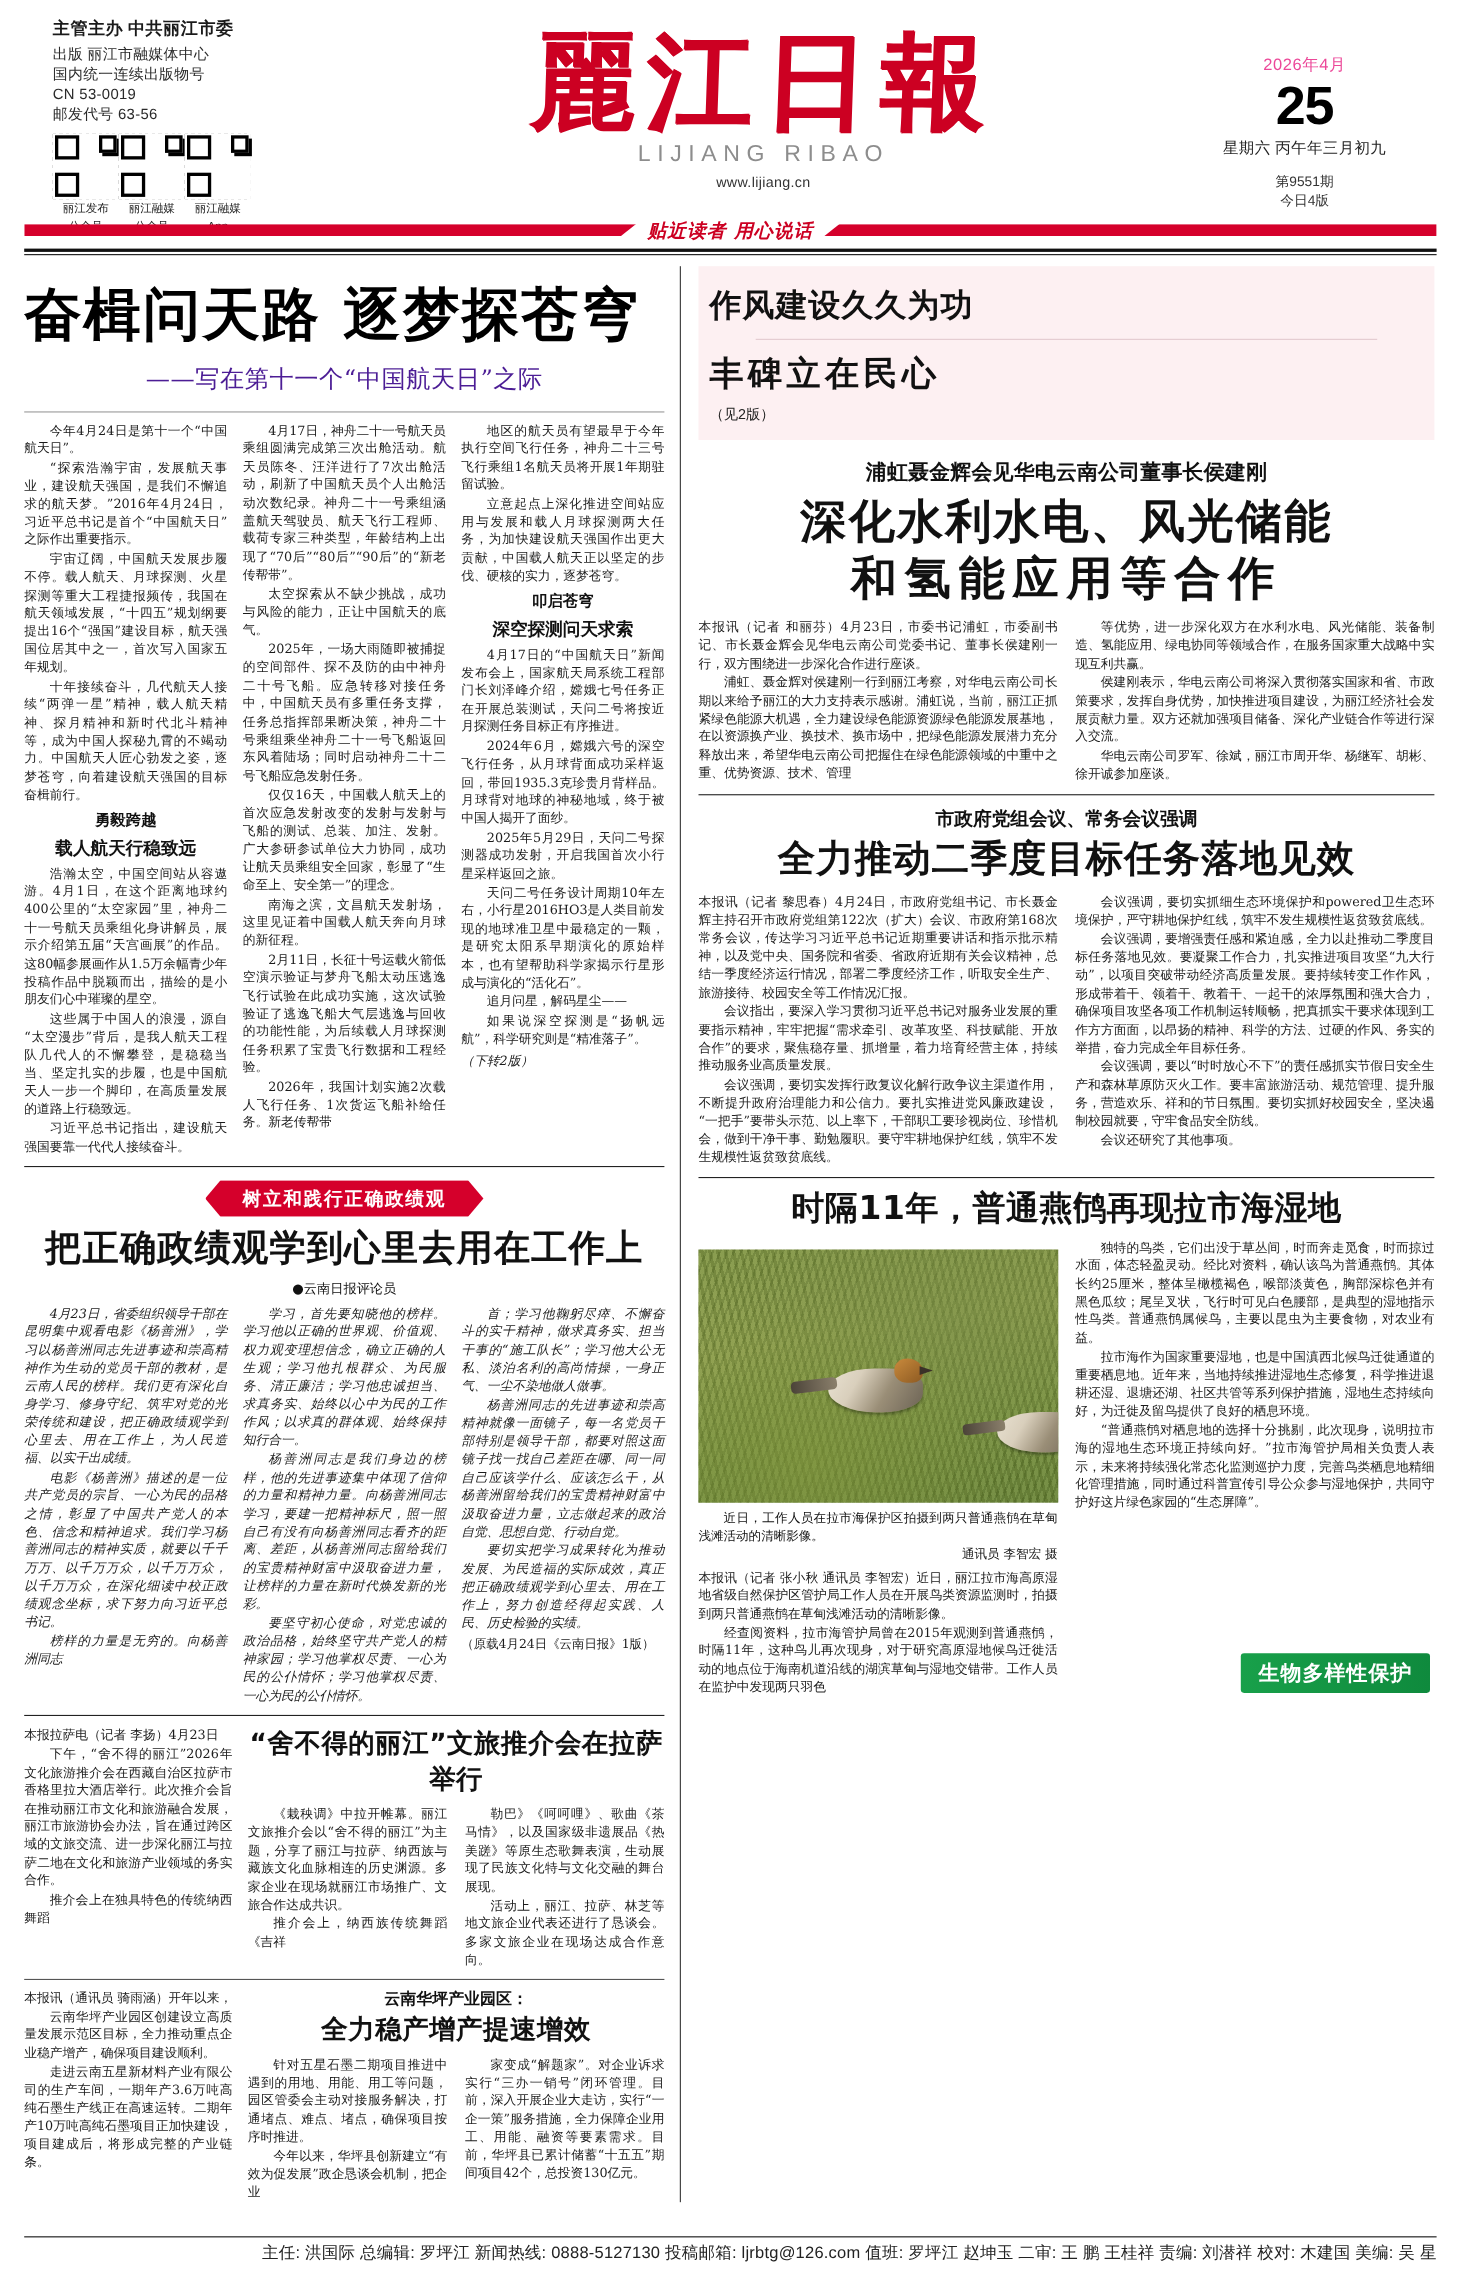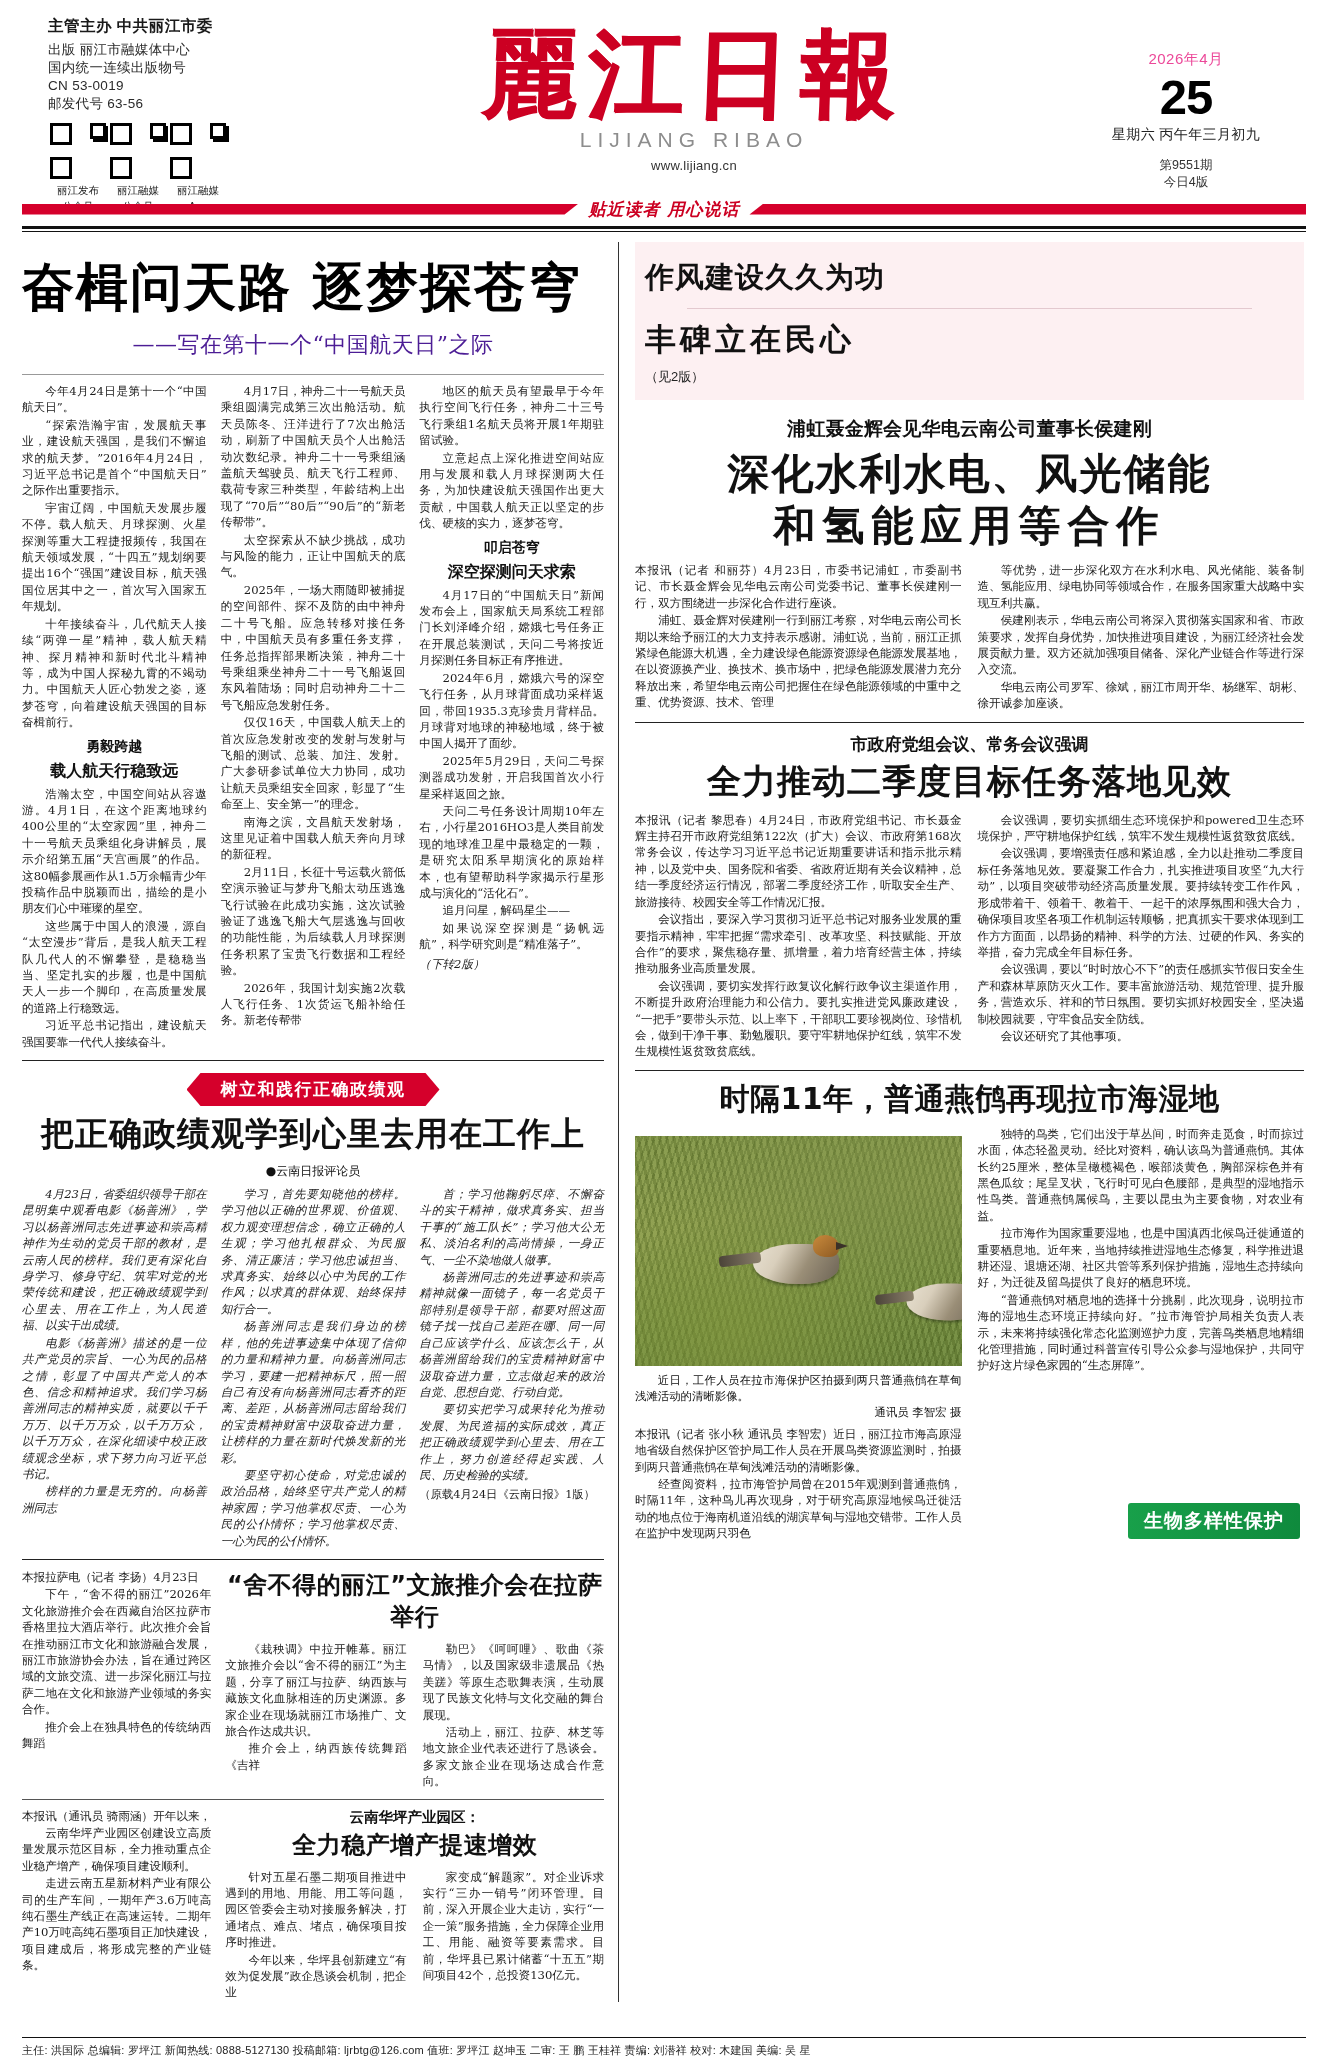--- a/index.html
+++ b/index.html
@@ -22,21 +22,21 @@
   
   .masthead {
     display: flex;
     align-items: flex-start;
     justify-content: space-between;
     height: 196px;
     padding-top: 16px;
   }
   .mh-left { width: 300px; padding-left: 26px; }
   .mh-left .line1 {
-    font-family: Liberation Sans, sans-serif;
+    font-family: Liberation Serif, serif;
     font-weight: bold;
     font-size: 15.5px;
     letter-spacing: .5px;
     color: #1a1a1a;
     margin-bottom: 4px;
   }
   .mh-left .ln {
     font-family: "Liberation Sans", sans-serif;
     font-size: 13.5px;
     line-height: 18px;
@@ -384,22 +384,22 @@
   }
 
   
   .footer {
     position: absolute;
     left: 22px; right: 22px; bottom: 6px;
   }
   .footer .fr { height: 1px; background: #111; margin-bottom: 5px; }
   .footer .ft {
     font-family: "Liberation Sans", sans-serif;
-    font-size: 11px;
-    text-align: left;
+    font-size: 15px;
+    text-align: right;
     color: #222;
     letter-spacing: .2px;
   }
   .lead-wrap { position: relative; }
 </style>
 </head>
 <body>
 
 <div class="page">
 

